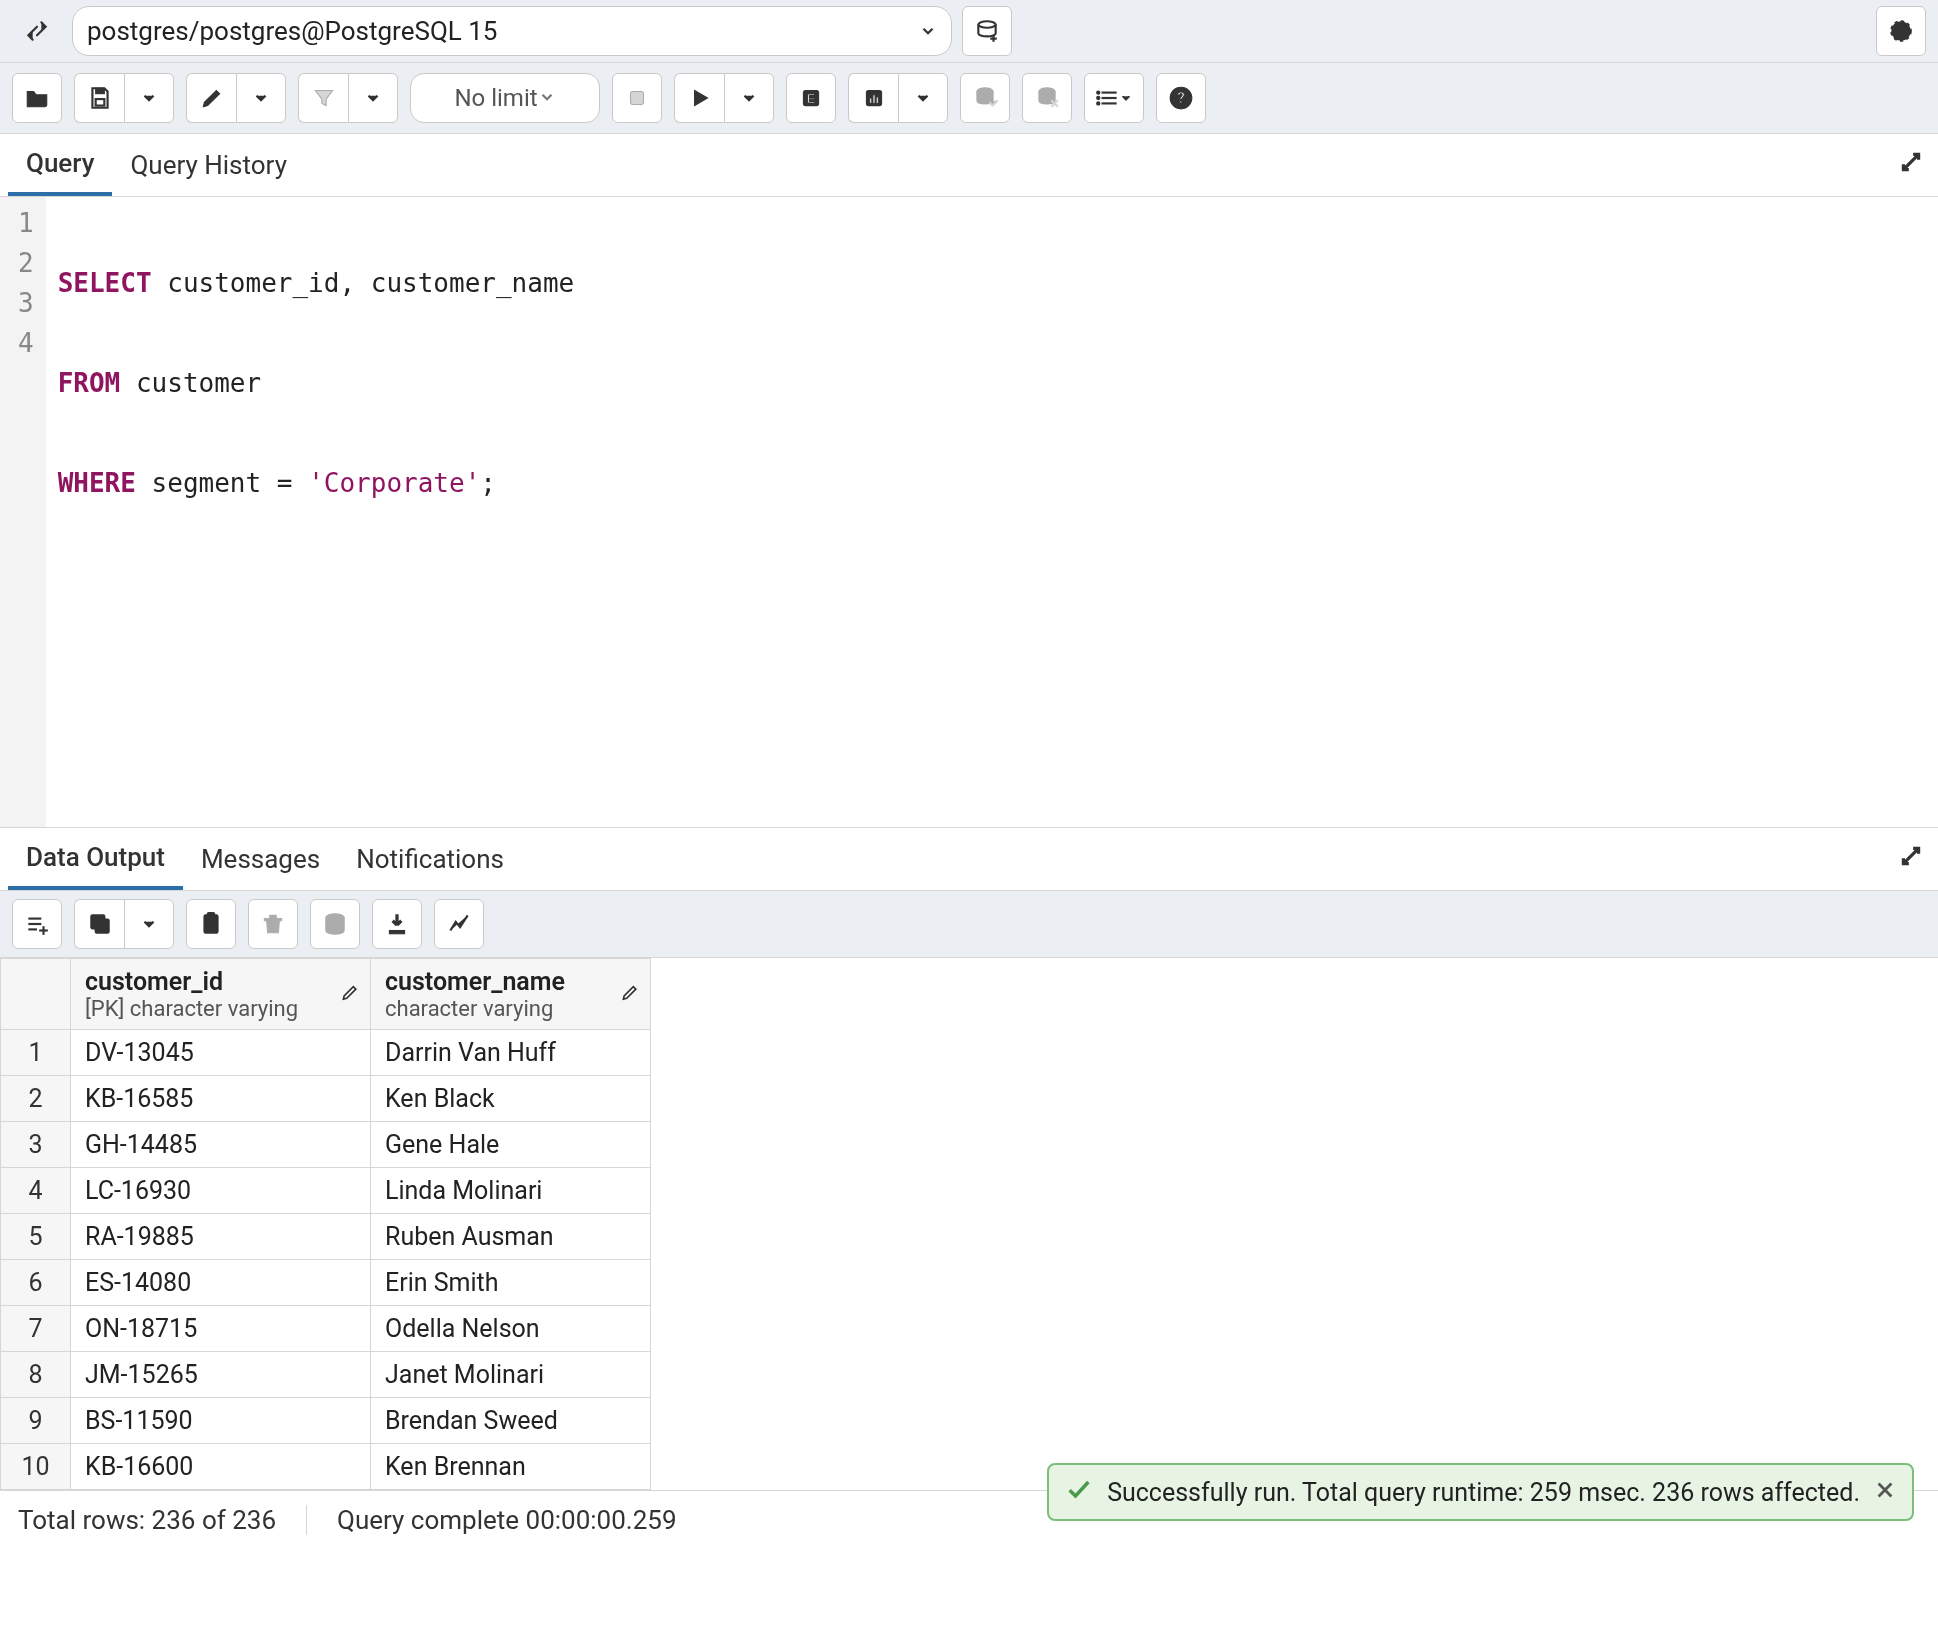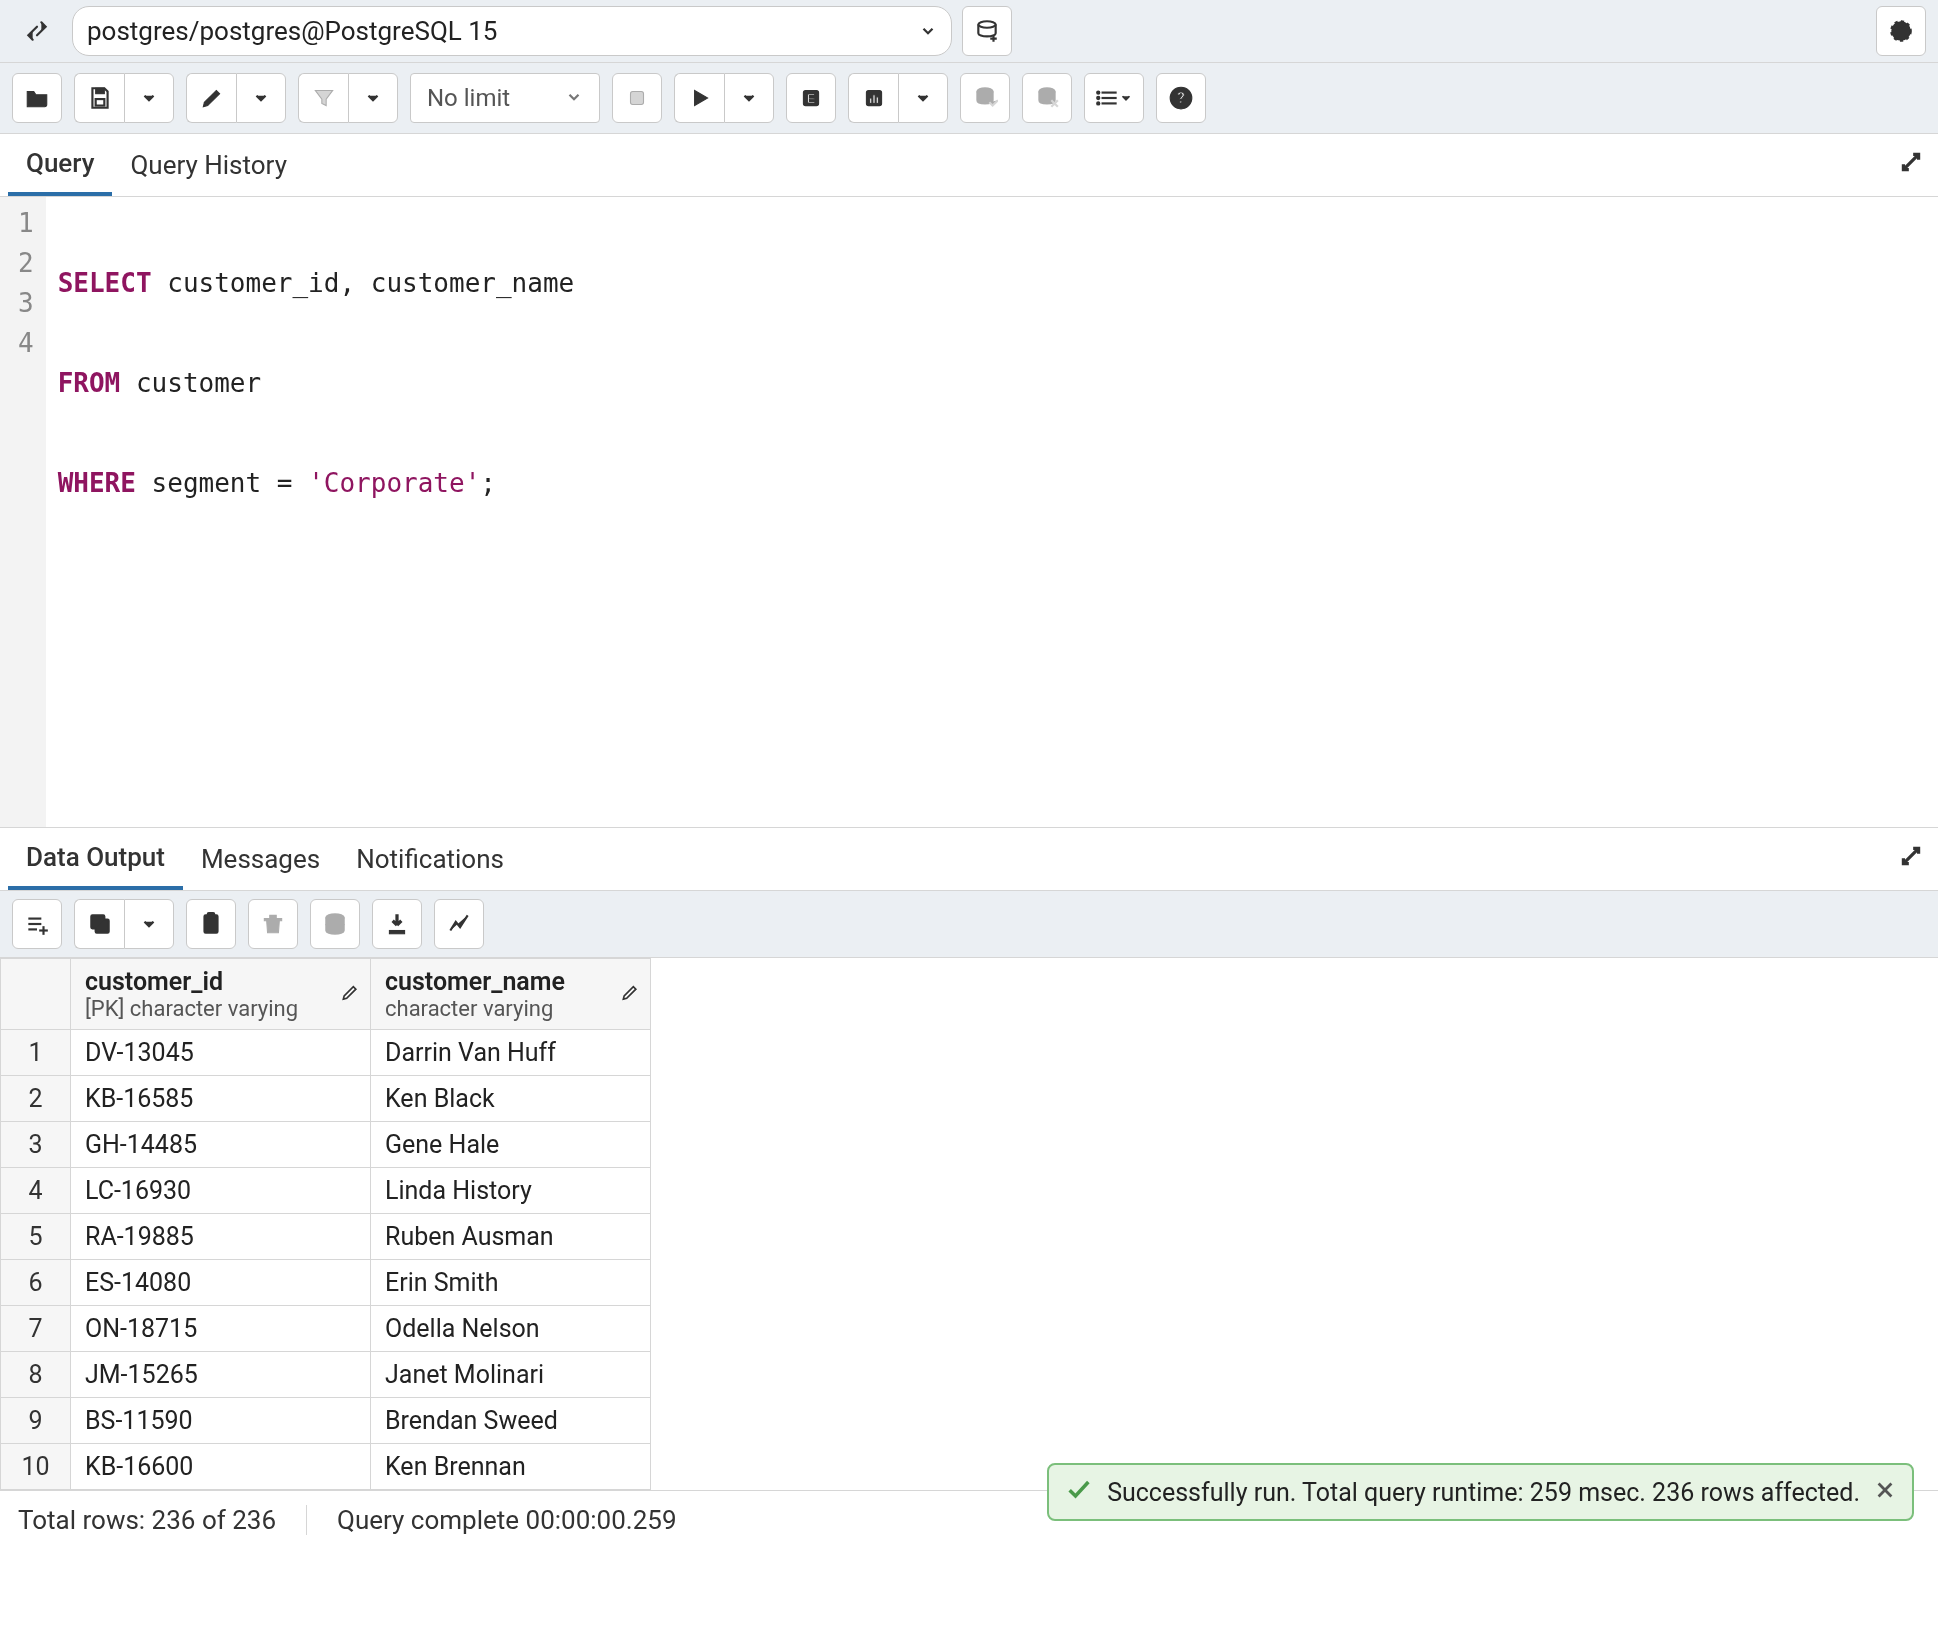--- a/index.html
+++ b/index.html
@@ -15,21 +15,21 @@
   .conn-select span { font-size:26px; color:#222;}
   .spacer { flex:1;}
   .reset-btn { margin-left:auto;}
 
   
   .toolbar-row { display:flex; align-items:center; gap:12px; padding:10px 12px; background:#ebeff3; border-bottom:1px solid #d6d6d6;}
   .btngrp { display:flex;}
   .btngrp .btn { border-radius:0; border-right:none;}
   .btngrp .btn:first-child{border-top-left-radius:6px;border-bottom-left-radius:6px;}
   .btngrp .btn:last-child{border-top-right-radius:6px;border-bottom-right-radius:6px;border-right:1px solid #c9c9c9;}
-  .limit-select{ display:flex; align-items:center; justify-content:space-between; background:#fff;border:1px solid #c9c9c9;border-radius:4px;height:50px;width:190px;padding:0 16px;color:#555;}
+  .limit-select{ display:flex; align-items:center; justify-content:center; background:#fff;border:1px solid #c9c9c9;border-radius:14px;height:50px;width:190px;padding:0 16px;color:#555;}
   .disabled svg{opacity:.4;}
   .chev svg{width:18px;height:18px;}
 
   
   .tabs { display:flex; align-items:center; border-bottom:1px solid #d6d6d6; background:#fff; padding:0 8px; position:relative;text-align:right;}
   .tab { padding:14px 18px; font-size:26px; color:#333; cursor:pointer;}
   .tab.active { border-bottom:4px solid #2b6ea8; font-weight:500;}
   .expand-icon{position:absolute; right:14px; top:50%; transform:translate(0,-50%);cursor:pointer;}
   .expand-icon svg{width:26px;height:26px;stroke:#333;}
 
@@ -345,21 +345,21 @@
   <td>Ken Black</td>
         </tr>
         <tr>
           <td class="rownum">3</td>
   <td>GH-14485</td>
   <td>Gene Hale</td>
         </tr>
         <tr>
           <td class="rownum">4</td>
   <td>LC-16930</td>
-  <td>Linda History</td>
+  <td>Linda Molinari</td>
         </tr>
         <tr>
           <td class="rownum">5</td>
   <td>RA-19885</td>
   <td>Ruben Ausman</td>
         </tr>
         <tr>
           <td class="rownum">6</td>
   <td>ES-14080</td>
   <td>Erin Smith</td>

